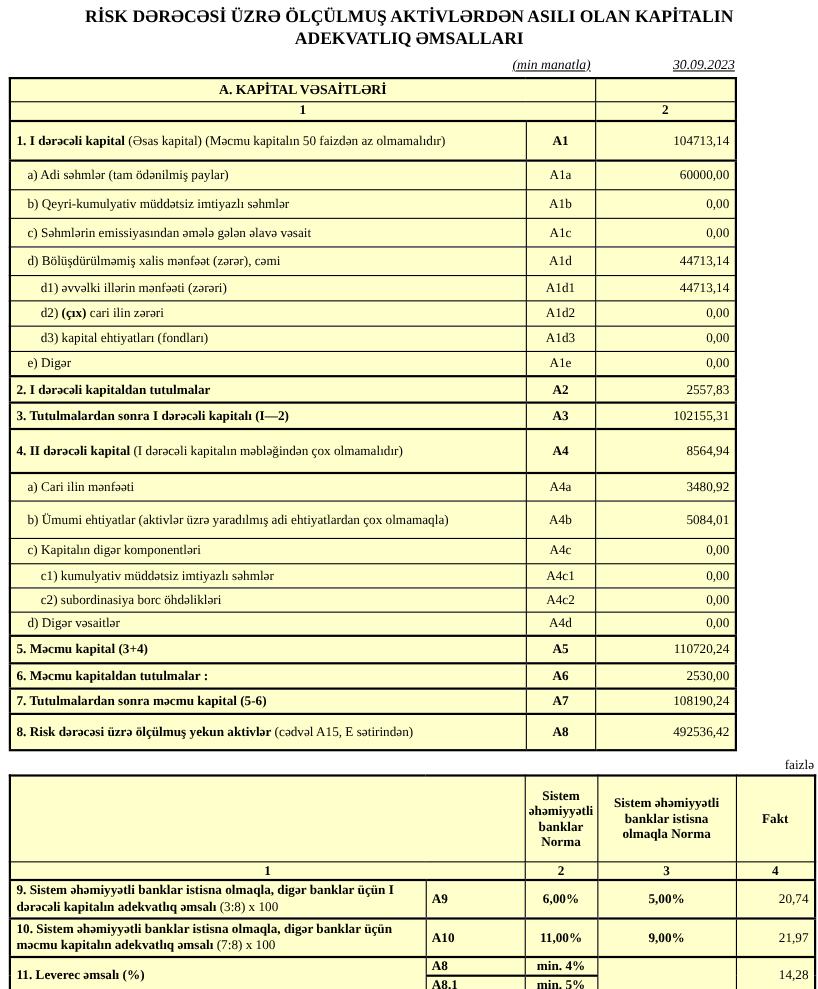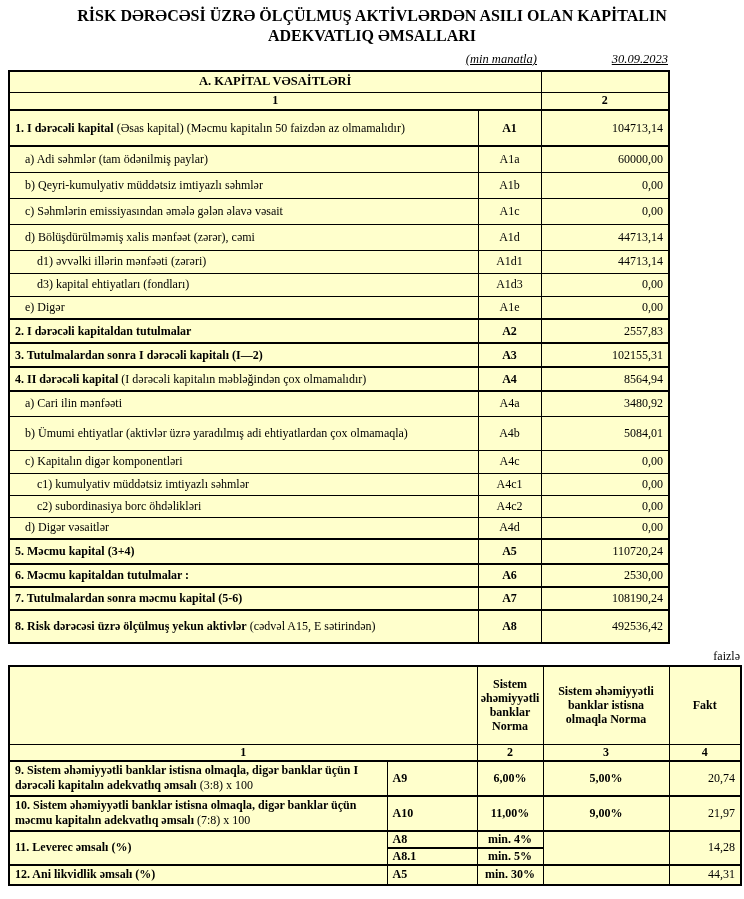--- a/index.html
+++ b/index.html
@@ -127,40 +127,45 @@
     <td class="lbl sub1"><span>d)  Bölüşdürülməmiş xalis mənfəət (zərər), cəmi</span></td>
     <td class="code">A1d</td>
     <td class="val">44713,14</td>
   </tr>
   <tr style="height:23px">
     <td class="lbl sub2"><span>d1) əvvəlki illərin mənfəəti (zərəri)</span></td>
     <td class="code">A1d1</td>
     <td class="val">44713,14</td>
   </tr>
   <tr style="height:23px">
+    <td class="lbl sub2"><span>d2) </span><b>(çıx)</b><span> cari ilin zərəri</span></td>
+    <td class="code">A1d2</td>
+    <td class="val">0,00</td>
+  </tr>
+  <tr style="height:23px">
     <td class="lbl sub2"><span>d3) kapital ehtiyatları (fondları)</span></td>
     <td class="code">A1d3</td>
     <td class="val">0,00</td>
   </tr>
   <tr style="height:23px">
     <td class="lbl sub1"><span>e) Digər</span></td>
     <td class="code">A1e</td>
     <td class="val">0,00</td>
   </tr>
   <tr class="main" style="height:24px">
     <td class="lbl"><b>2. I dərəcəli kapitaldan  tutulmalar</b></td>
     <td class="code">A2</td>
     <td class="val">2557,83</td>
   </tr>
   <tr class="main" style="height:24px">
     <td class="lbl"><b>3. Tutulmalardan  sonra I dərəcəli kapitalı (I—2)</b></td>
     <td class="code">A3</td>
     <td class="val">102155,31</td>
   </tr>
-  <tr class="main" style="height:24px">
+  <tr class="main" style="height:40px">
     <td class="lbl"><b>4. II dərəcəli  kapital</b><span> (I dərəcəli  kapitalın  məbləğindən çox olmamalıdır)</span></td>
     <td class="code">A4</td>
     <td class="val">8564,94</td>
   </tr>
   <tr style="height:25px">
     <td class="lbl sub1"><span>a) Cari ilin mənfəəti</span></td>
     <td class="code">A4a</td>
     <td class="val">3480,92</td>
   </tr>
   <tr style="height:34px">

